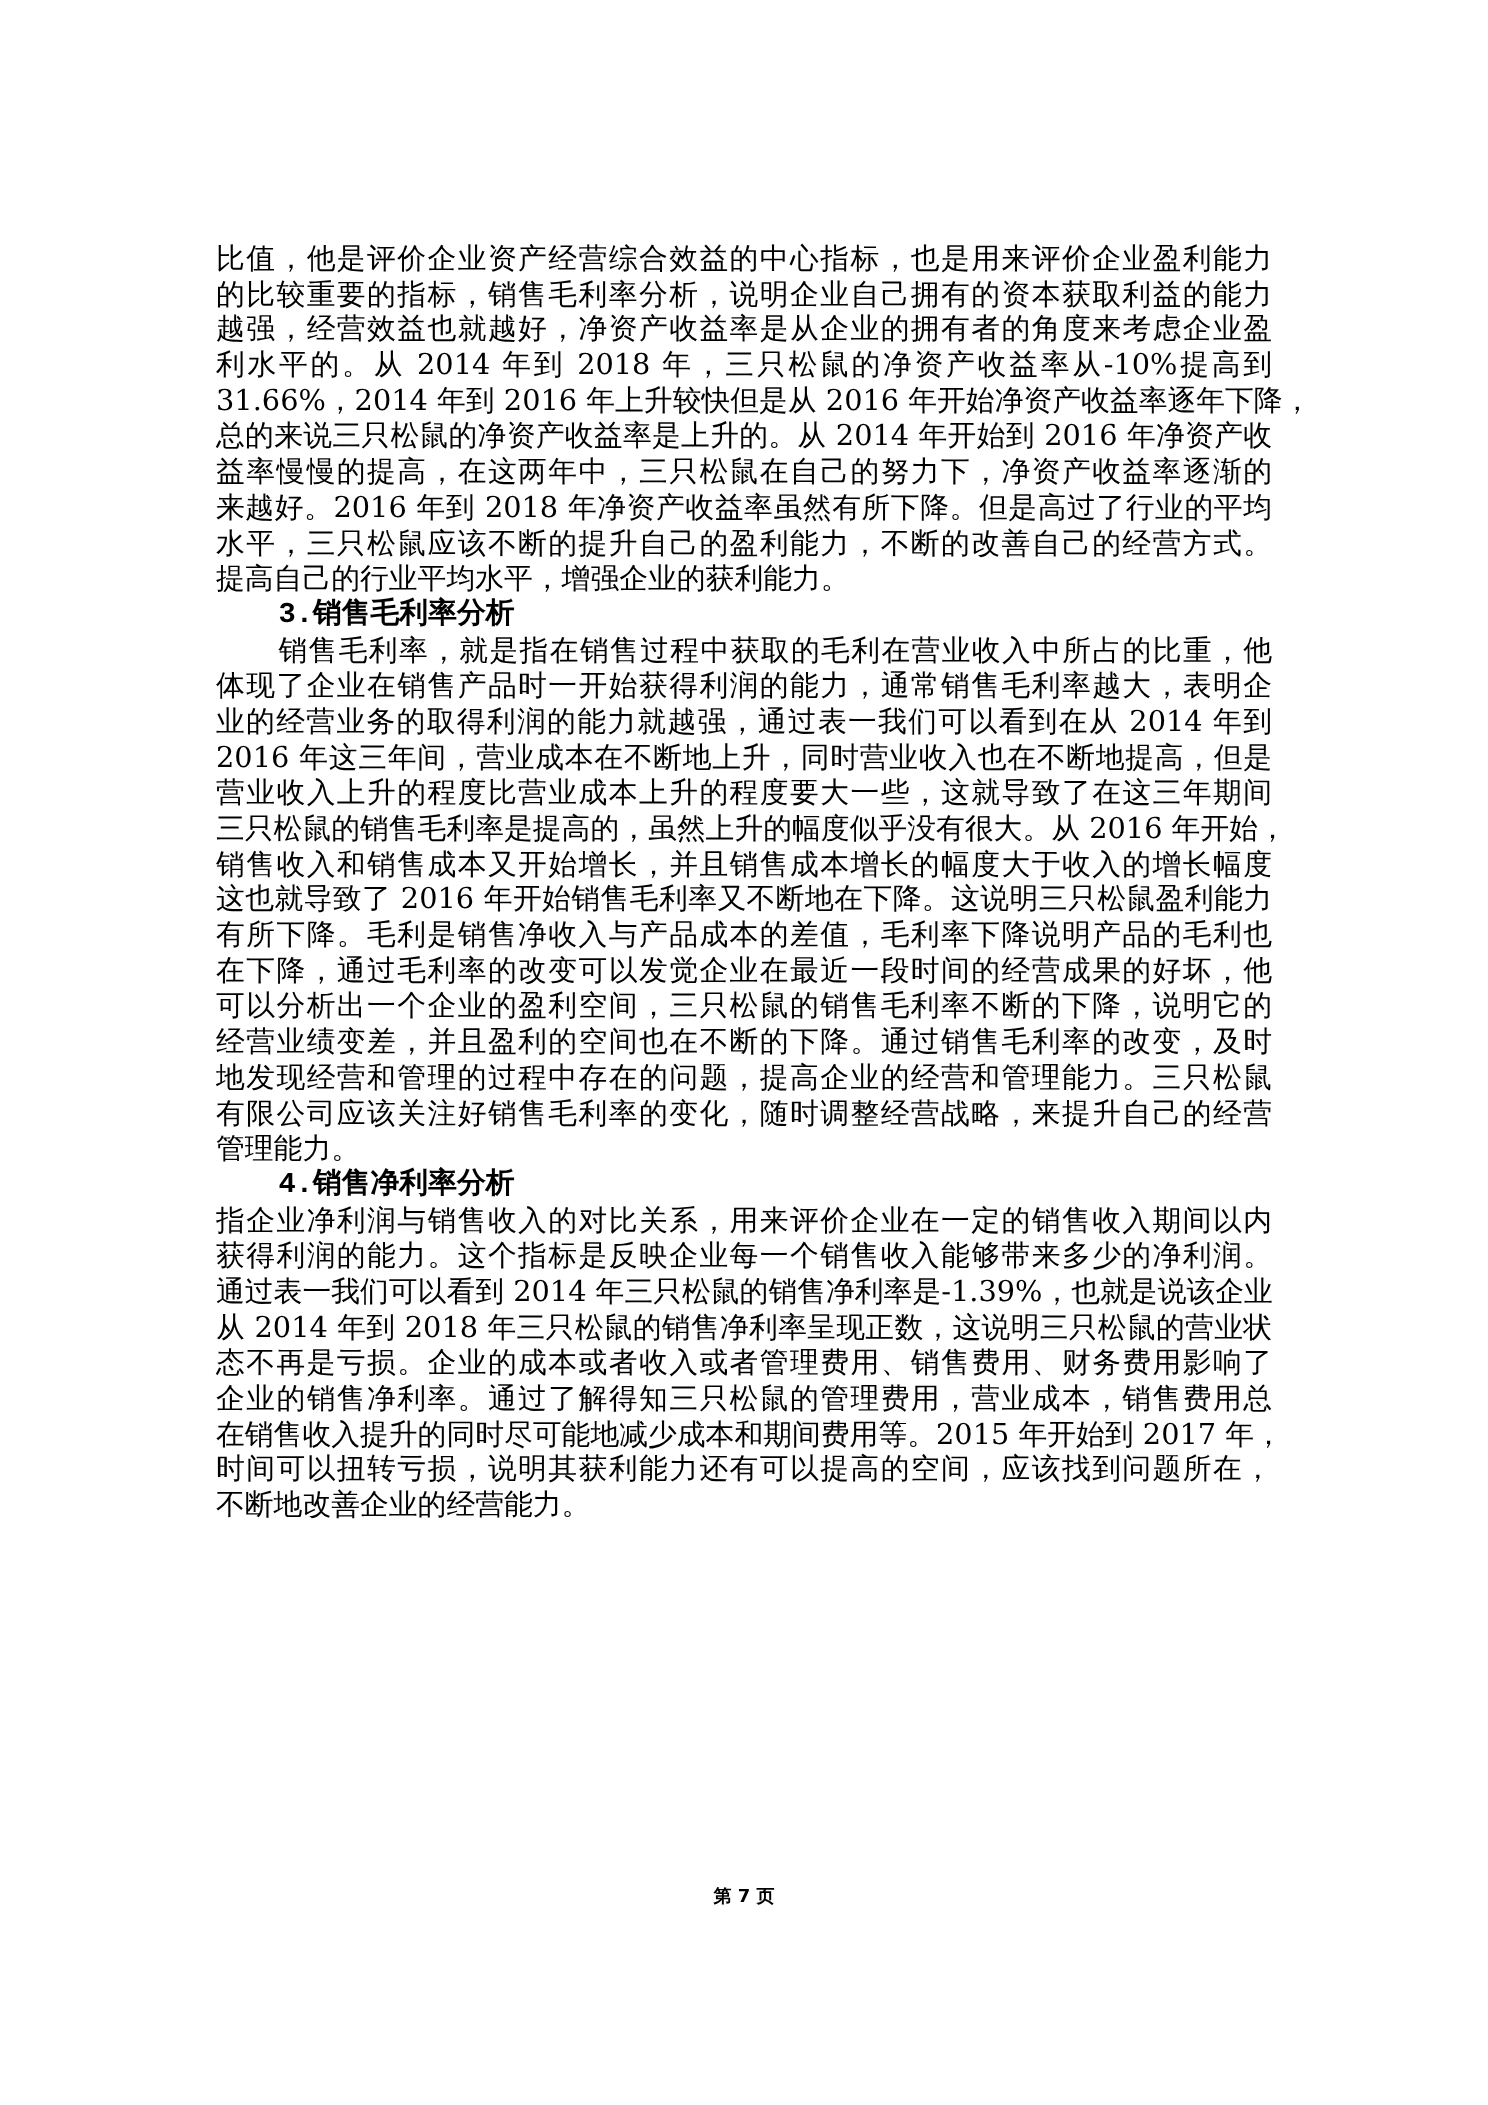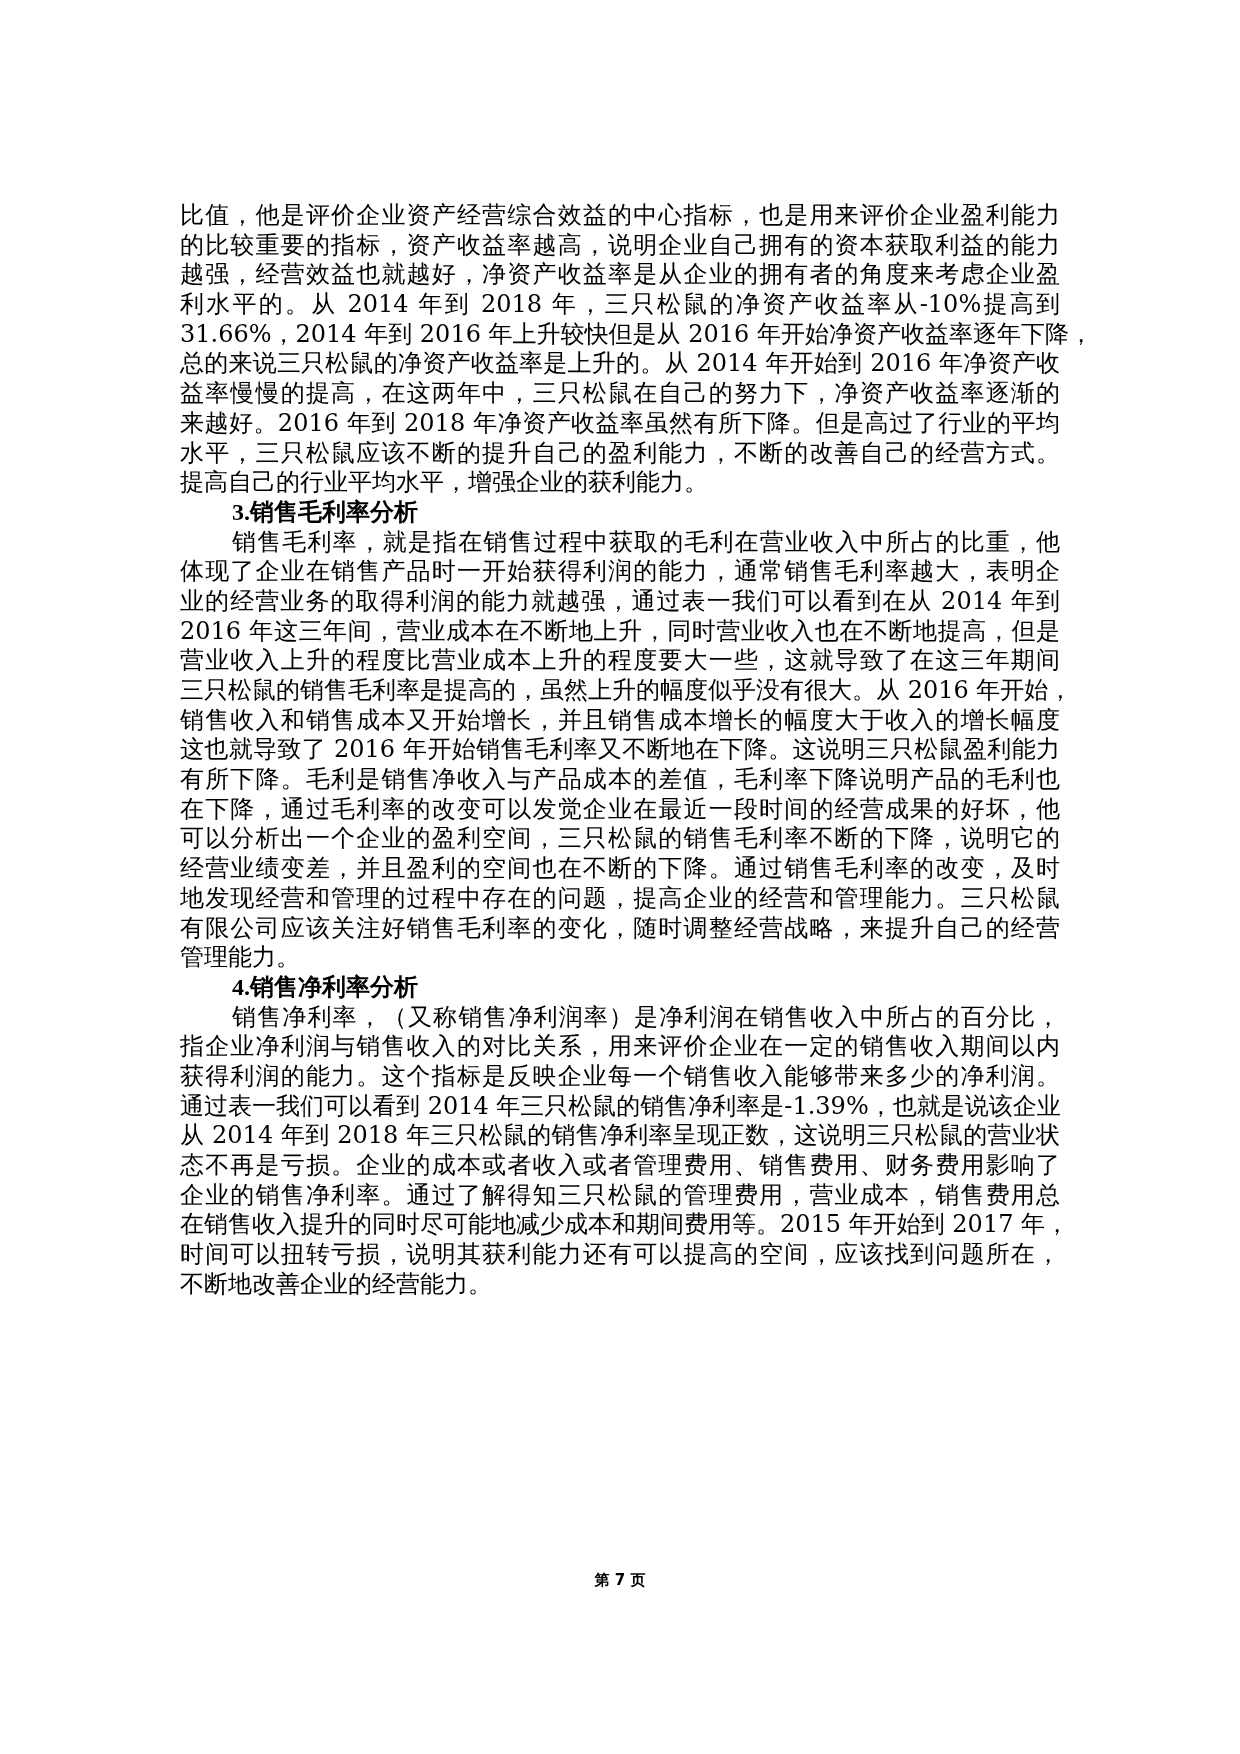--- a/index.html
+++ b/index.html
@@ -38,21 +38,21 @@
       text-align-last: justify;
       letter-spacing: 0px;
     }
     .line.last {
       text-align-last: left;
     }
     .line.indent {
       padding-left: 52px;
     }
     .heading {
-      font-family: Liberation Serif, serif;
+      font-family: Liberation Mono, monospace;
       font-weight: bold;
       text-align-last: left;
     }
     .footer {
       position: absolute;
       left: 0;
       width: 1240px;
       top: 1566px;
       text-align: center;
       font-family: "DejaVu Sans", "Liberation Sans", sans-serif;
@@ -62,21 +62,21 @@
     }
   </style>
 </head>
 <body>
 
 <div class="page">
   <div class="content">
 
     <div>
       <div class="line">比值，他是评价企业资产经营综合效益的中心指标，也是用来评价企业盈利能力</div>
-      <div class="line">的比较重要的指标，资产收益率越高，说明企业自己拥有的资本获取利益的能力</div>
+      <div class="line">的比较重要的指标，销售毛利率分析，说明企业自己拥有的资本获取利益的能力</div>
       <div class="line">越强，经营效益也就越好，净资产收益率是从企业的拥有者的角度来考虑企业盈</div>
       <div class="line">利水平的。从 2014 年到 2018 年，三只松鼠的净资产收益率从-10%提高到</div>
       <div class="line">31.66%，2014 年到 2016 年上升较快但是从 2016 年开始净资产收益率逐年下降，</div>
       <div class="line">总的来说三只松鼠的净资产收益率是上升的。从 2014 年开始到 2016 年净资产收</div>
       <div class="line">益率慢慢的提高，在这两年中，三只松鼠在自己的努力下，净资产收益率逐渐的</div>
       <div class="line">来越好。2016 年到 2018 年净资产收益率虽然有所下降。但是高过了行业的平均</div>
       <div class="line">水平，三只松鼠应该不断的提升自己的盈利能力，不断的改善自己的经营方式。</div>
       <div class="line last">提高自己的行业平均水平，增强企业的获利能力。</div>
     </div>
 
@@ -94,21 +94,20 @@
       <div class="line">在下降，通过毛利率的改变可以发觉企业在最近一段时间的经营成果的好坏，他</div>
       <div class="line">可以分析出一个企业的盈利空间，三只松鼠的销售毛利率不断的下降，说明它的</div>
       <div class="line">经营业绩变差，并且盈利的空间也在不断的下降。通过销售毛利率的改变，及时</div>
       <div class="line">地发现经营和管理的过程中存在的问题，提高企业的经营和管理能力。三只松鼠</div>
       <div class="line">有限公司应该关注好销售毛利率的变化，随时调整经营战略，来提升自己的经营</div>
       <div class="line last">管理能力。</div>
     </div>
 
     <div class="line indent heading">4.销售净利率分析</div>
     <div>
-      <div class="line indent">销售净利率，（又称销售净利润率）是净利润在销售收入中所占的百分比，</div>
       <div class="line">指企业净利润与销售收入的对比关系，用来评价企业在一定的销售收入期间以内</div>
       <div class="line">获得利润的能力。这个指标是反映企业每一个销售收入能够带来多少的净利润。</div>
       <div class="line">通过表一我们可以看到 2014 年三只松鼠的销售净利率是-1.39%，也就是说该企业</div>
       <div class="line">从 2014 年到 2018 年三只松鼠的销售净利率呈现正数，这说明三只松鼠的营业状</div>
       <div class="line">态不再是亏损。企业的成本或者收入或者管理费用、销售费用、财务费用影响了</div>
       <div class="line">企业的销售净利率。通过了解得知三只松鼠的管理费用，营业成本，销售费用总</div>
       <div class="line">在销售收入提升的同时尽可能地减少成本和期间费用等。2015 年开始到 2017 年，</div>
       <div class="line">时间可以扭转亏损，说明其获利能力还有可以提高的空间，应该找到问题所在，</div>
       <div class="line last">不断地改善企业的经营能力。</div>
     </div>

